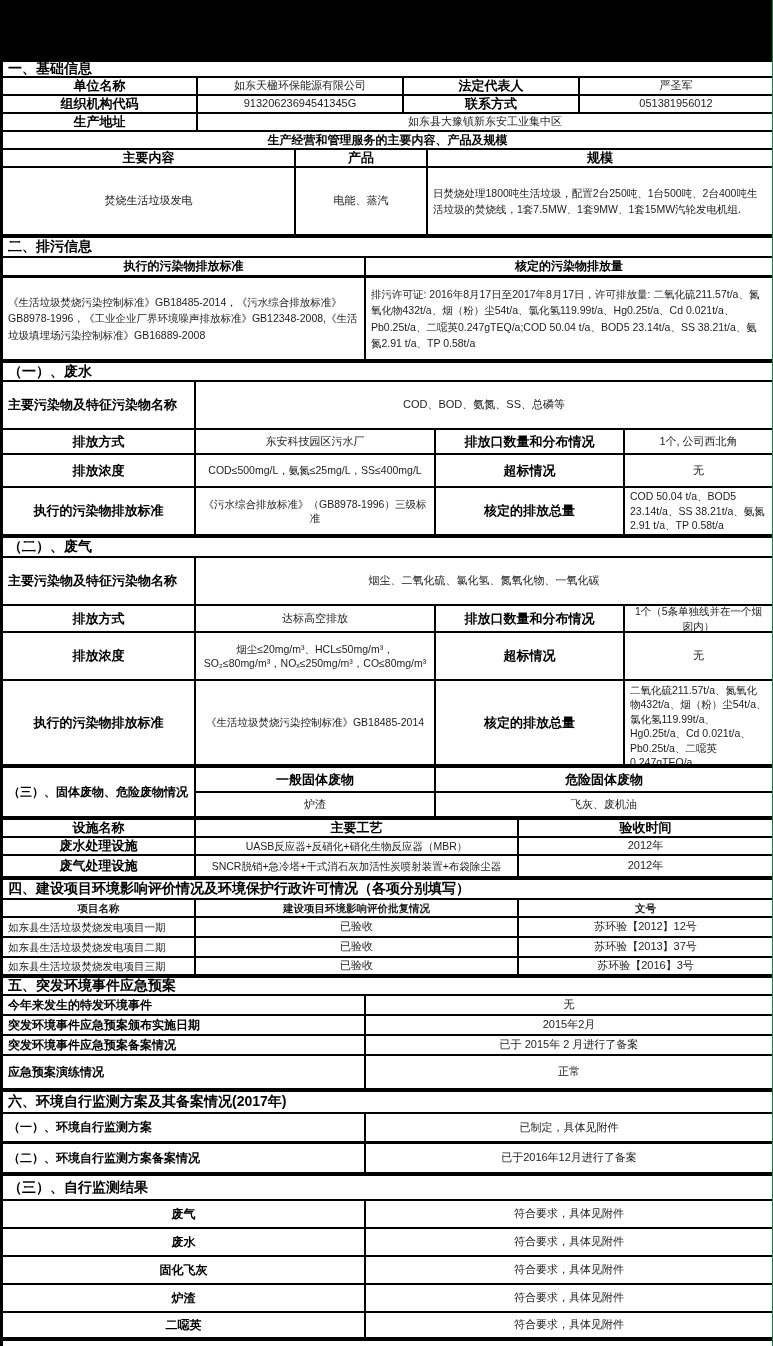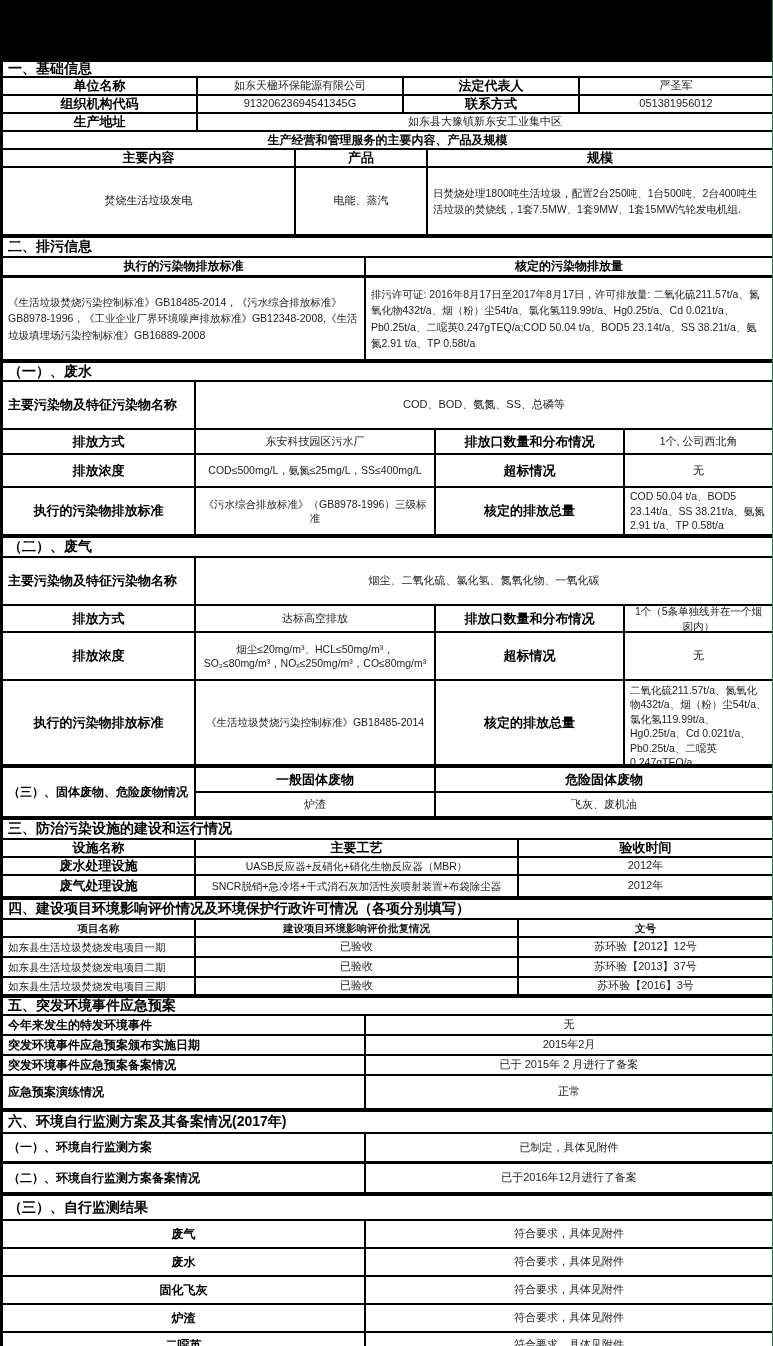--- a/index.html
+++ b/index.html
@@ -148,21 +148,20 @@
         <div class="c w240 lbl">一般固体废物</div>
         <div class="c grow lbl">危险固体废物</div>
       </div>
       <div class="subrow">
         <div class="c w240 val">炉渣</div>
         <div class="c grow val">飞灰、废机油</div>
       </div>
     </div>
   </div>
 
-  <div class="trow" style="height:20px">三、防治污染设施的建设和运行情况</div>
 
   <div class="row" style="height:18px">
     <div class="c w193 lbl">设施名称</div>
     <div class="c w323 lbl">主要工艺</div>
     <div class="c grow lbl">验收时间</div>
   </div>
 
   <div class="row" style="height:18px">
     <div class="c w193 lbl">废水处理设施</div>
     <div class="c w323 vt">UASB反应器+反硝化+硝化生物反应器（MBR）</div>

